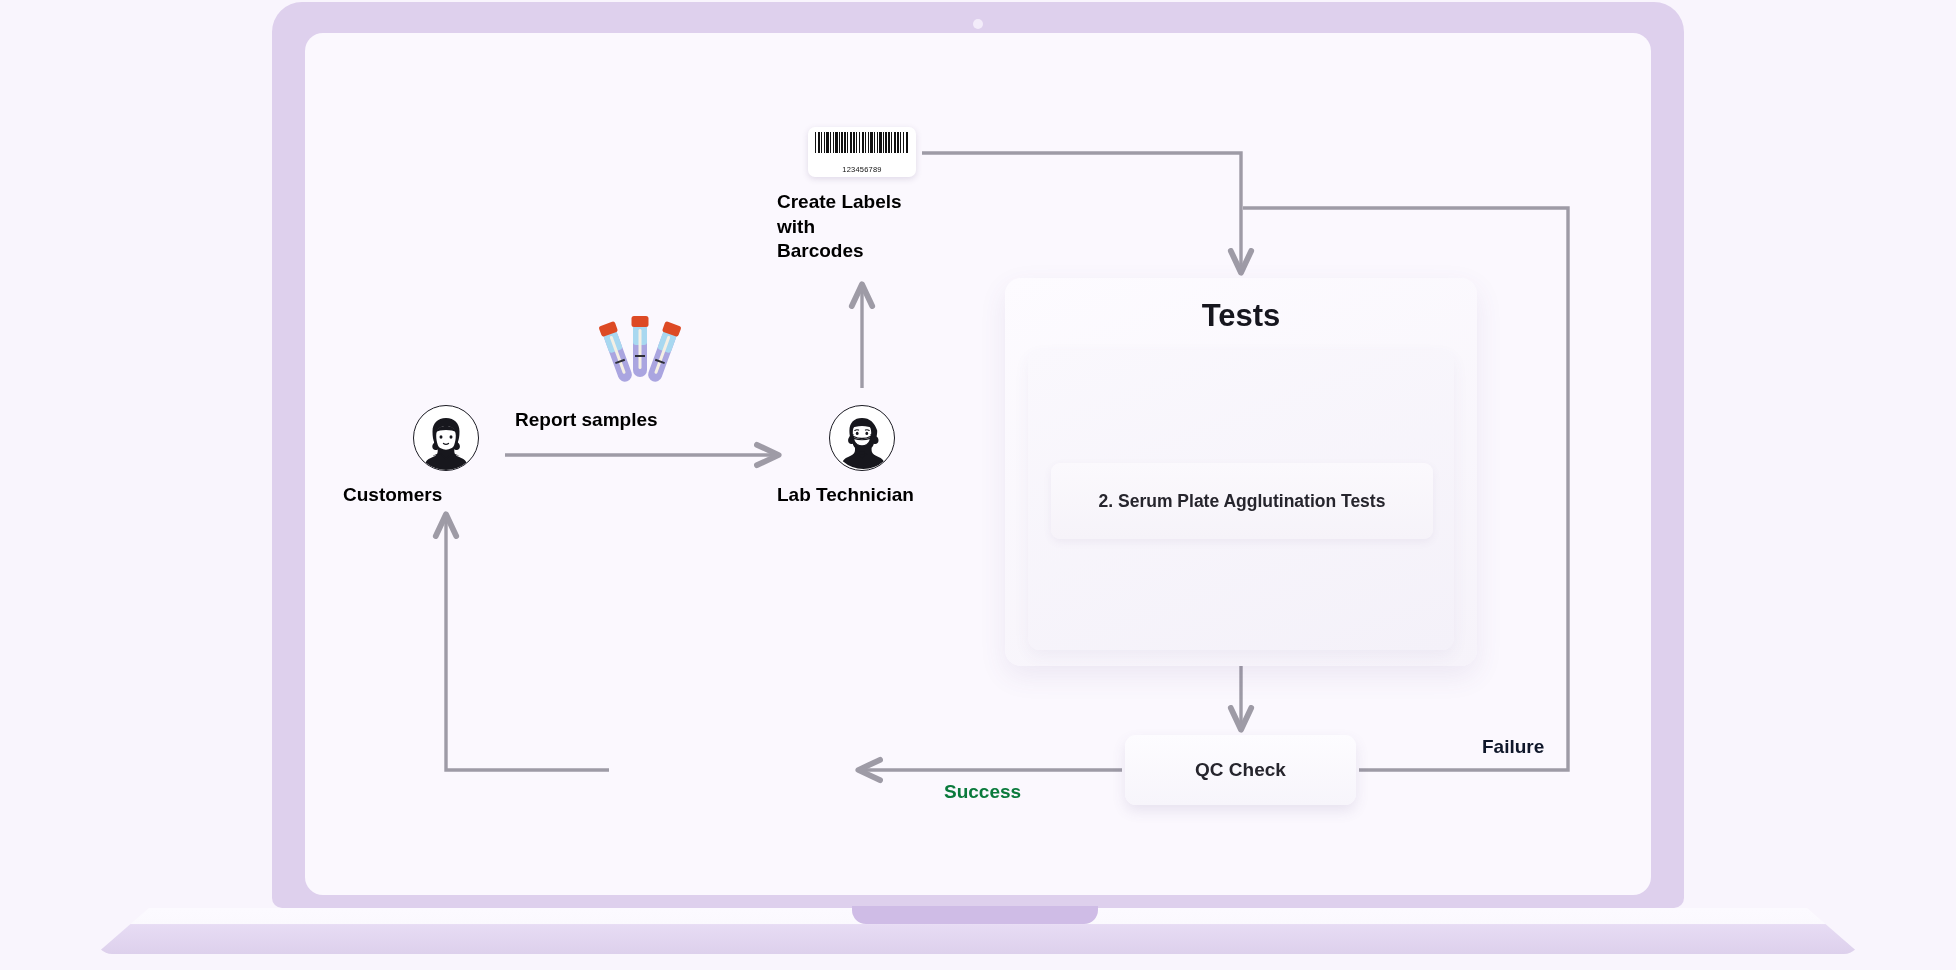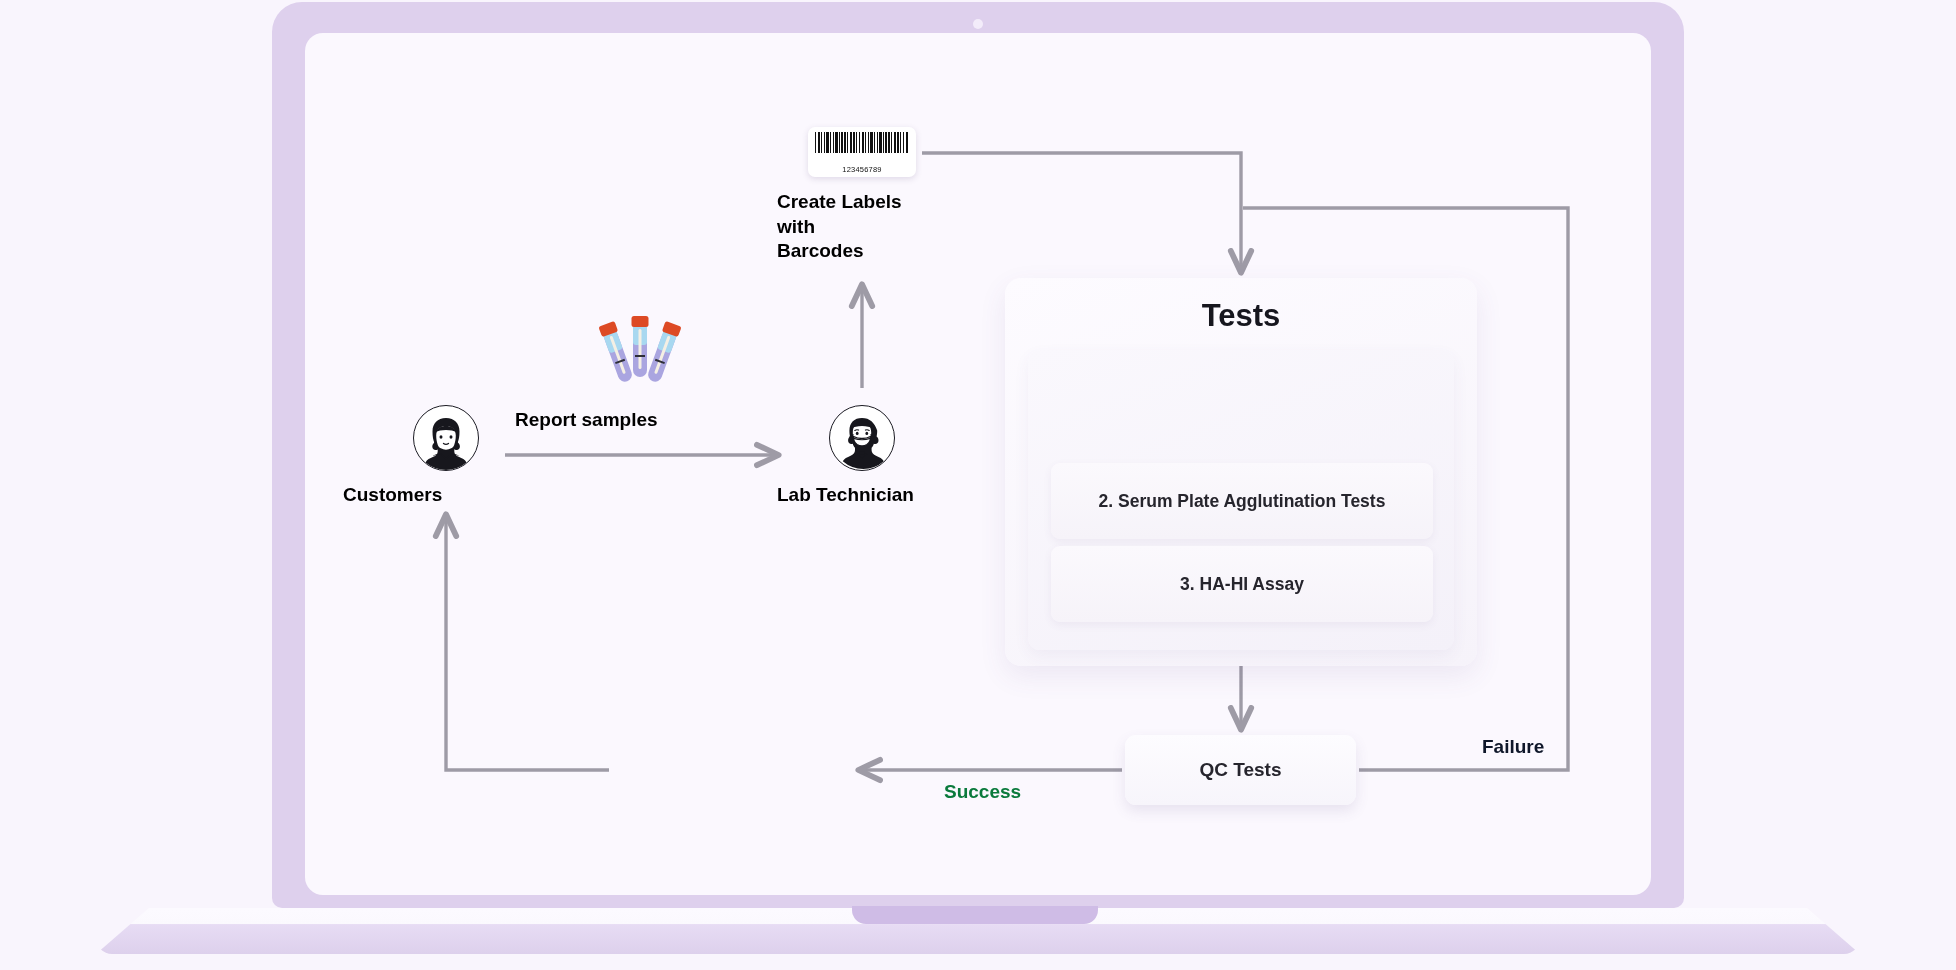--- a/index.html
+++ b/index.html
@@ -262,20 +262,19 @@
     <span>Create Labels</span><br>
     <span>with</span><br>
     <span>Barcodes</span>
   </div>
 
   <div class="tests-outer">
     <div class="tests-title">Tests</div>
   </div>
   <div class="tests-mid"></div>
   <div class="test-item" id="test-1">2. Serum Plate Agglutination Tests</div>
-  <div class="test-item" id="test-2">3. HA-HI Assay</div>
-
-  <div class="proc-box" id="box-qc">QC Tests</div>
+
+  <div class="proc-box" id="box-qc">QC Check</div>
 
   <div class="edge-label" style="left:944px; top:736px; color:#0a7a3c;margin-top:45px;">Success</div>
   <div class="edge-label" style="left:1434px; top:736px; color:#0f172a;margin-left:48px;">Failure</div>
 
 </div>
 
 </body></html>

